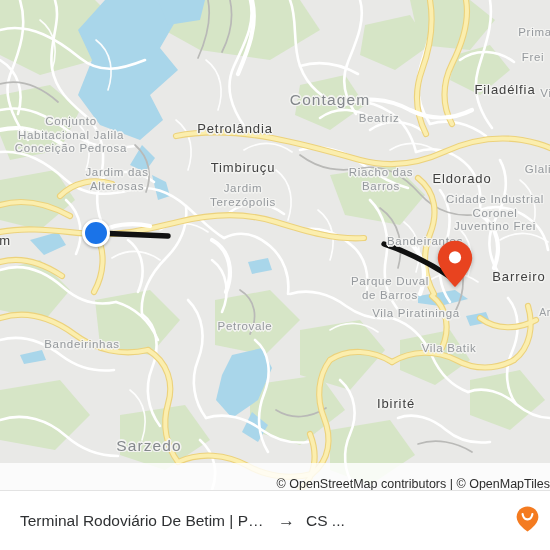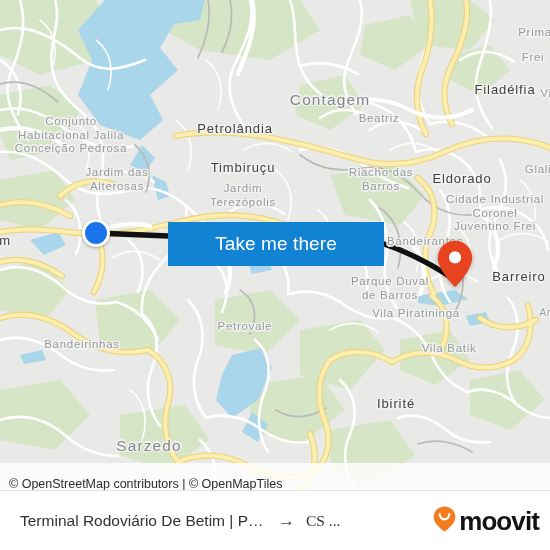--- a/index.html
+++ b/index.html
@@ -87,20 +87,21 @@
   #attrib {
     position: absolute;
     left: 0; top: 463px;
     width: 550px; height: 42px;
     background: rgba(255,255,255,0.82);
     display: flex; align-items: center;
     padding-left: 9px;
     font-size: 12.5px;
     color: #2c2c2c;
     z-index: 50;
+    justify-content: flex-end;
   }
   #attrib span { white-space: pre; }
 
   
   #footer {
     position: absolute;
     left: 0; top: 490px;
     width: 550px; height: 60px;
     background: #ffffff;
     border-top: 1px solid #e3e3e3;
@@ -120,21 +121,20 @@
   #route-arrow {
     font-size: 17px;
     color: #3b3d3f;
     margin: 0 11px 0 13px;
     line-height: 1;
   }
   #route-dest {
     font-size: 15.5px;
     color: #2f3133;
     white-space: nowrap;
-    font-family: Liberation Serif, serif;
   }
   #brand {
     margin-left: auto;
     display: flex;
     align-items: center;
     gap: 3px;
   }
   #brand-word {
     font-size: 26px;
     font-weight: bold;
@@ -390,38 +390,34 @@
     <div id="origin-marker" style="left: 96px; top: 233px; background: rgb(26, 115, 232);"></div>
 
     <div id="dest-marker" style="left: 455px; top: 288px;">
       <svg width="36" height="48" viewBox="0 0 36 48">
         <path d="M18,0.8 C8.5,0.8 0.8,8.5 0.8,18.1 C0.8,30.4 18,47.2 18,47.2
                  C18,47.2 35.2,30.4 35.2,18.1 C35.2,8.5 27.5,0.8 18,0.8 Z" fill="#e8431f"></path>
         <circle cx="18" cy="17.4" r="6.1" fill="#ffffff"></circle>
       </svg>
     </div>
 
-    <button id="cta" style="background: rgb(18, 131, 211);">
-      <span>Take me there</span>
-    </button>
 
     <div id="attrib">
       <span>© OpenStreetMap contributors | © OpenMapTiles</span>
     </div>
   </div>
 
   <div id="footer">
     <span id="route-title">Terminal Rodoviário De Betim | Plataforma ...</span>
     <span id="route-arrow">→</span>
     <span id="route-dest">CS ...</span>
     <div id="brand">
       <span>
         <svg width="23" height="26" viewBox="0 0 23 26">
           <path d="M11.5,0.6 C5.4,0.6 0.6,5.2 0.6,11.0 C0.6,18.5 11.5,25.6 11.5,25.6
                    C11.5,25.6 22.4,18.5 22.4,11.0 C22.4,5.2 17.6,0.6 11.5,0.6 Z" fill="#f47b20"></path>
           <path d="M6.6,8.0 C6.6,8.0 7.4,13.4 11.5,13.4 C15.6,13.4 16.4,8.0 16.4,8.0" stroke="#ffffff" stroke-width="2.1" fill="none" stroke-linecap="round"></path>
         </svg>
       </span>
-      <span id="brand-word">moovit</span>
     </div>
   </div>
 
 </div>
 
 </body></html>

